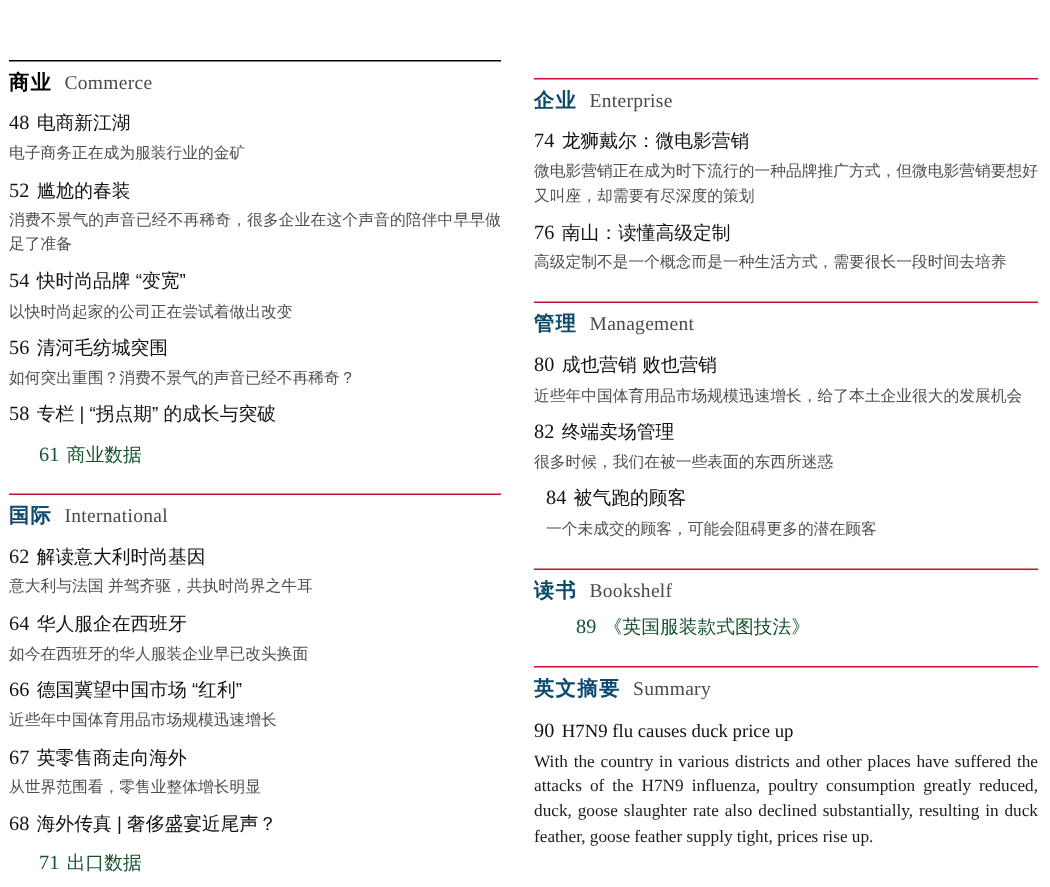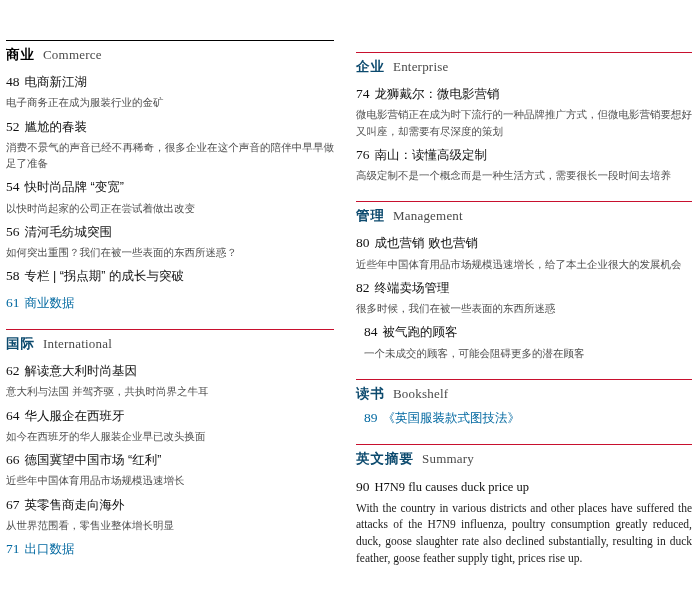--- a/index.html
+++ b/index.html
@@ -89,23 +89,24 @@
     line-height: 1.55;
     padding-top: 2px;
     text-align: justify;
   }
   .entry.indent .entry-title,
   .entry.indent .entry-desc {
     padding-left: 8px;
   }
   .datarow {
     font-size: 12.5px;
-    color: #0369a1;
+    color: #14532d;
     line-height: 1.6;
     padding-top: 3px;
+    margin-left: 20px;
   }
   .datarow .pg {
     font-family: "Liberation Serif", serif;
     font-size: 13.5px;
     margin-right: 5px;
   }
   
   .sum-title {
     font-size: 12.5px;
     color: #111111;
@@ -163,21 +164,21 @@
         <div class="entry-title">
           <span class="pg">54</span><span>快时尚品牌 “变宽”</span>
         </div>
         <div class="entry-desc">以快时尚起家的公司正在尝试着做出改变</div>
       </div>
 
       <div class="entry">
         <div class="entry-title">
           <span class="pg">56</span><span>清河毛纺城突围</span>
         </div>
-        <div class="entry-desc">如何突出重围？我们在被一些表面的东西所迷惑？</div>
+        <div class="entry-desc">如何突出重围？消费不景气的声音已经不再稀奇？</div>
       </div>
 
       <div class="entry">
         <div class="entry-title">
           <span class="pg">58</span><span>专栏 | “拐点期” 的成长与突破</span>
         </div>
       </div>
 
       <div class="datarow">
         <span class="pg">61</span><span>商业数据</span>
@@ -214,20 +215,25 @@
         <div class="entry-desc">近些年中国体育用品市场规模迅速增长</div>
       </div>
 
       <div class="entry">
         <div class="entry-title">
           <span class="pg">67</span><span>英零售商走向海外</span>
         </div>
         <div class="entry-desc">从世界范围看，零售业整体增长明显</div>
       </div>
 
+      <div class="entry">
+        <div class="entry-title">
+          <span class="pg">68</span><span>海外传真 | 奢侈盛宴近尾声？</span>
+        </div>
+      </div>
 
       <div class="datarow">
         <span class="pg">71</span><span>出口数据</span>
       </div>
     </div>
   </div>
 
   <div class="col col-right">
     <div class="top-pad-right"></div>
 

